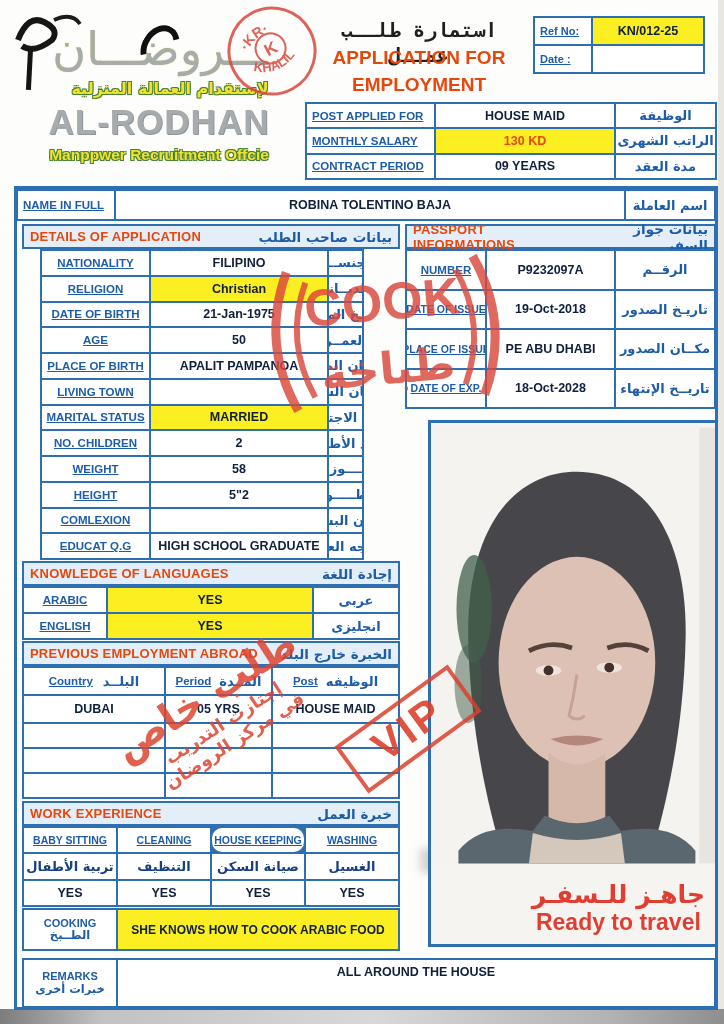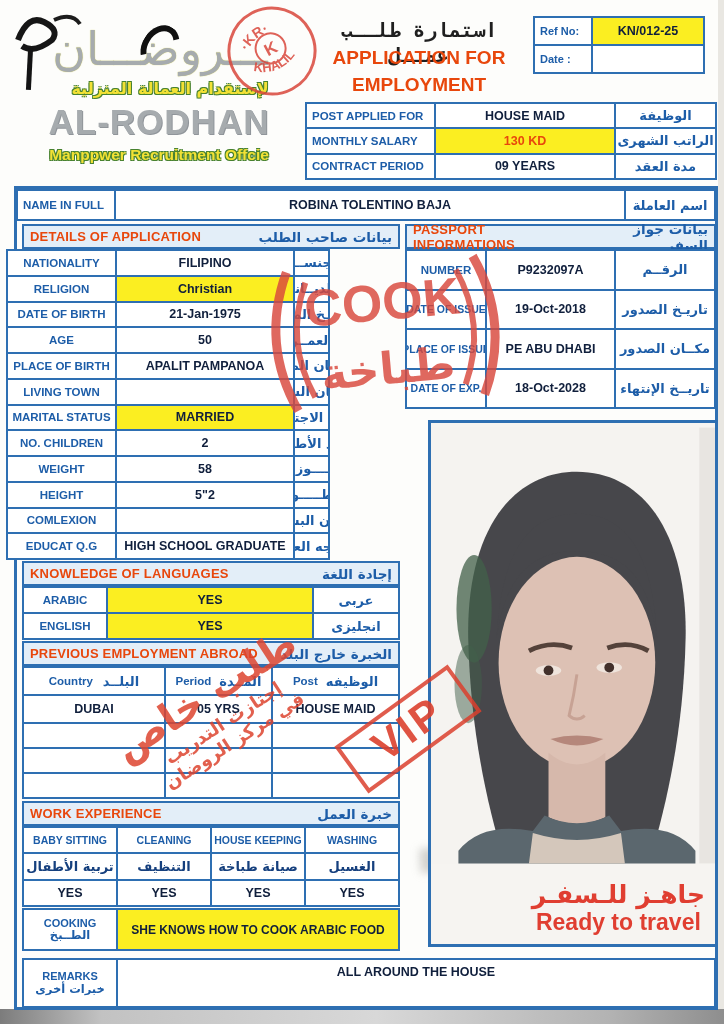--- a/index.html
+++ b/index.html
@@ -3,21 +3,21 @@
 <meta charset="utf-8">
 <style>
   html,body{margin:0;padding:0;}
   body{width:724px;height:1024px;font-family:"Liberation Sans","DejaVu Sans",sans-serif;background:#efeeea;}
   .page{position:relative;width:724px;height:1024px;background:#fdfdfb;overflow:hidden;}
   .abs{position:absolute;box-sizing:border-box;}
 
   
   .tbl{display:grid;background:#2e6fb2;gap:2px;border:2px solid #2e6fb2;}
   .tbl>div{background:#fff;display:flex;align-items:center;justify-content:center;font-weight:bold;overflow:hidden;white-space:nowrap;}
-  .lbl{color:#1d5da8;font-size:11.5px;}
+  .lbl{color:#1d5da8;font-size:11.5px;text-decoration:underline;}
   .lbl.left{justify-content:flex-start;padding-left:5px;}
   .val{color:#101f3c;font-size:12.5px;}
   .ara{color:#1d5da8;font-size:13px;direction:rtl;font-family:"DejaVu Sans",sans-serif;}
   .hl{background:#fbee21 !important;}
   .redtxt{color:#e8470c !important;}
 
   
   .sec{display:flex;justify-content:space-between;align-items:center;background:#e3eef8;border:2px solid #2e6fb2;padding:0 6px;box-sizing:border-box;}
   .sec .en{color:#e8470c;font-weight:bold;font-size:13px;letter-spacing:.2px;}
   .sec .ar{color:#1d5da8;font-weight:bold;font-size:13.5px;direction:rtl;font-family:"DejaVu Sans",sans-serif;}
@@ -123,21 +123,21 @@
   <div class="abs tbl" style="left:16px;top:189px;width:700px;height:32px;grid-template-columns:96px 1fr 88px;">
     <div class="lbl left">NAME IN FULL</div>
     <div class="val">ROBINA TOLENTINO BAJA</div>
     <div class="ara">اسم العاملة</div>
   </div>
 
   <div class="abs sec" style="left:22px;top:224px;width:378px;height:25px;">
     <span class="en">DETAILS OF APPLICATION</span>
     <span class="ar">بيانات صاحب الطلب</span>
   </div>
-  <div class="abs tbl" style="left:6px;top:249px;width:324px;height:311px;grid-template-columns:107px 176px 1fr;grid-auto-rows:1fr;">
+  <div class="abs tbl" style="left:40px;top:249px;width:324px;height:311px;grid-template-columns:107px 176px 1fr;grid-auto-rows:1fr;">
     <div class="lbl">NATIONALITY</div>
     <div class="val">FILIPINO</div>
     <div class="ara">الجنســية</div>
     <div class="lbl">RELIGION</div>
     <div class="val hl">Christian</div>
     <div class="ara">الديــانة</div>
     <div class="lbl">DATE OF BIRTH</div>
     <div class="val">21-Jan-1975</div>
     <div class="ara">تاريـخ الميلاد</div>
     <div class="lbl">AGE</div>
@@ -232,25 +232,25 @@
       <div></div>
   </div>
 
   <div class="abs sec" style="left:22px;top:801px;width:378px;height:25px;">
     <span class="en">WORK EXPERIENCE</span>
     <span class="ar">خبرة العمل</span>
   </div>
   <div class="abs tbl" style="left:22px;top:826px;width:378px;height:81px;grid-template-columns:1fr 1fr 1fr 1fr;grid-auto-rows:1fr;">
     <div class="lbl" style="font-size:10.5px;">BABY SITTING</div>
     <div class="lbl" style="font-size:10.5px;">CLEANING</div>
-    <div class="lbl" style="font-size:10.5px;">HOUSE KEEPING</div>
+    <div class="lbl" style="font-size:10.5px;border-radius:10px;">HOUSE KEEPING</div>
     <div class="lbl" style="font-size:10.5px;">WASHING</div>
     <div class="ara" style="color:#16407e;">تربية الأطفال</div>
     <div class="ara" style="color:#16407e;">التنظيف</div>
-    <div class="ara" style="color:#16407e;">صيانة طباخة</div>
+    <div class="ara" style="color:#16407e;">صيانة السكن</div>
     <div class="ara" style="color:#16407e;">الغسيل</div>
     <div class="val">YES</div>
     <div class="val">YES</div>
     <div class="val">YES</div>
     <div class="val">YES</div>
   </div>
 
   <div class="abs tbl" style="left:22px;top:908px;width:378px;height:43px;grid-template-columns:92px 1fr;">
     <div class="stack">
       <span class="en-s">COOKING</span>

